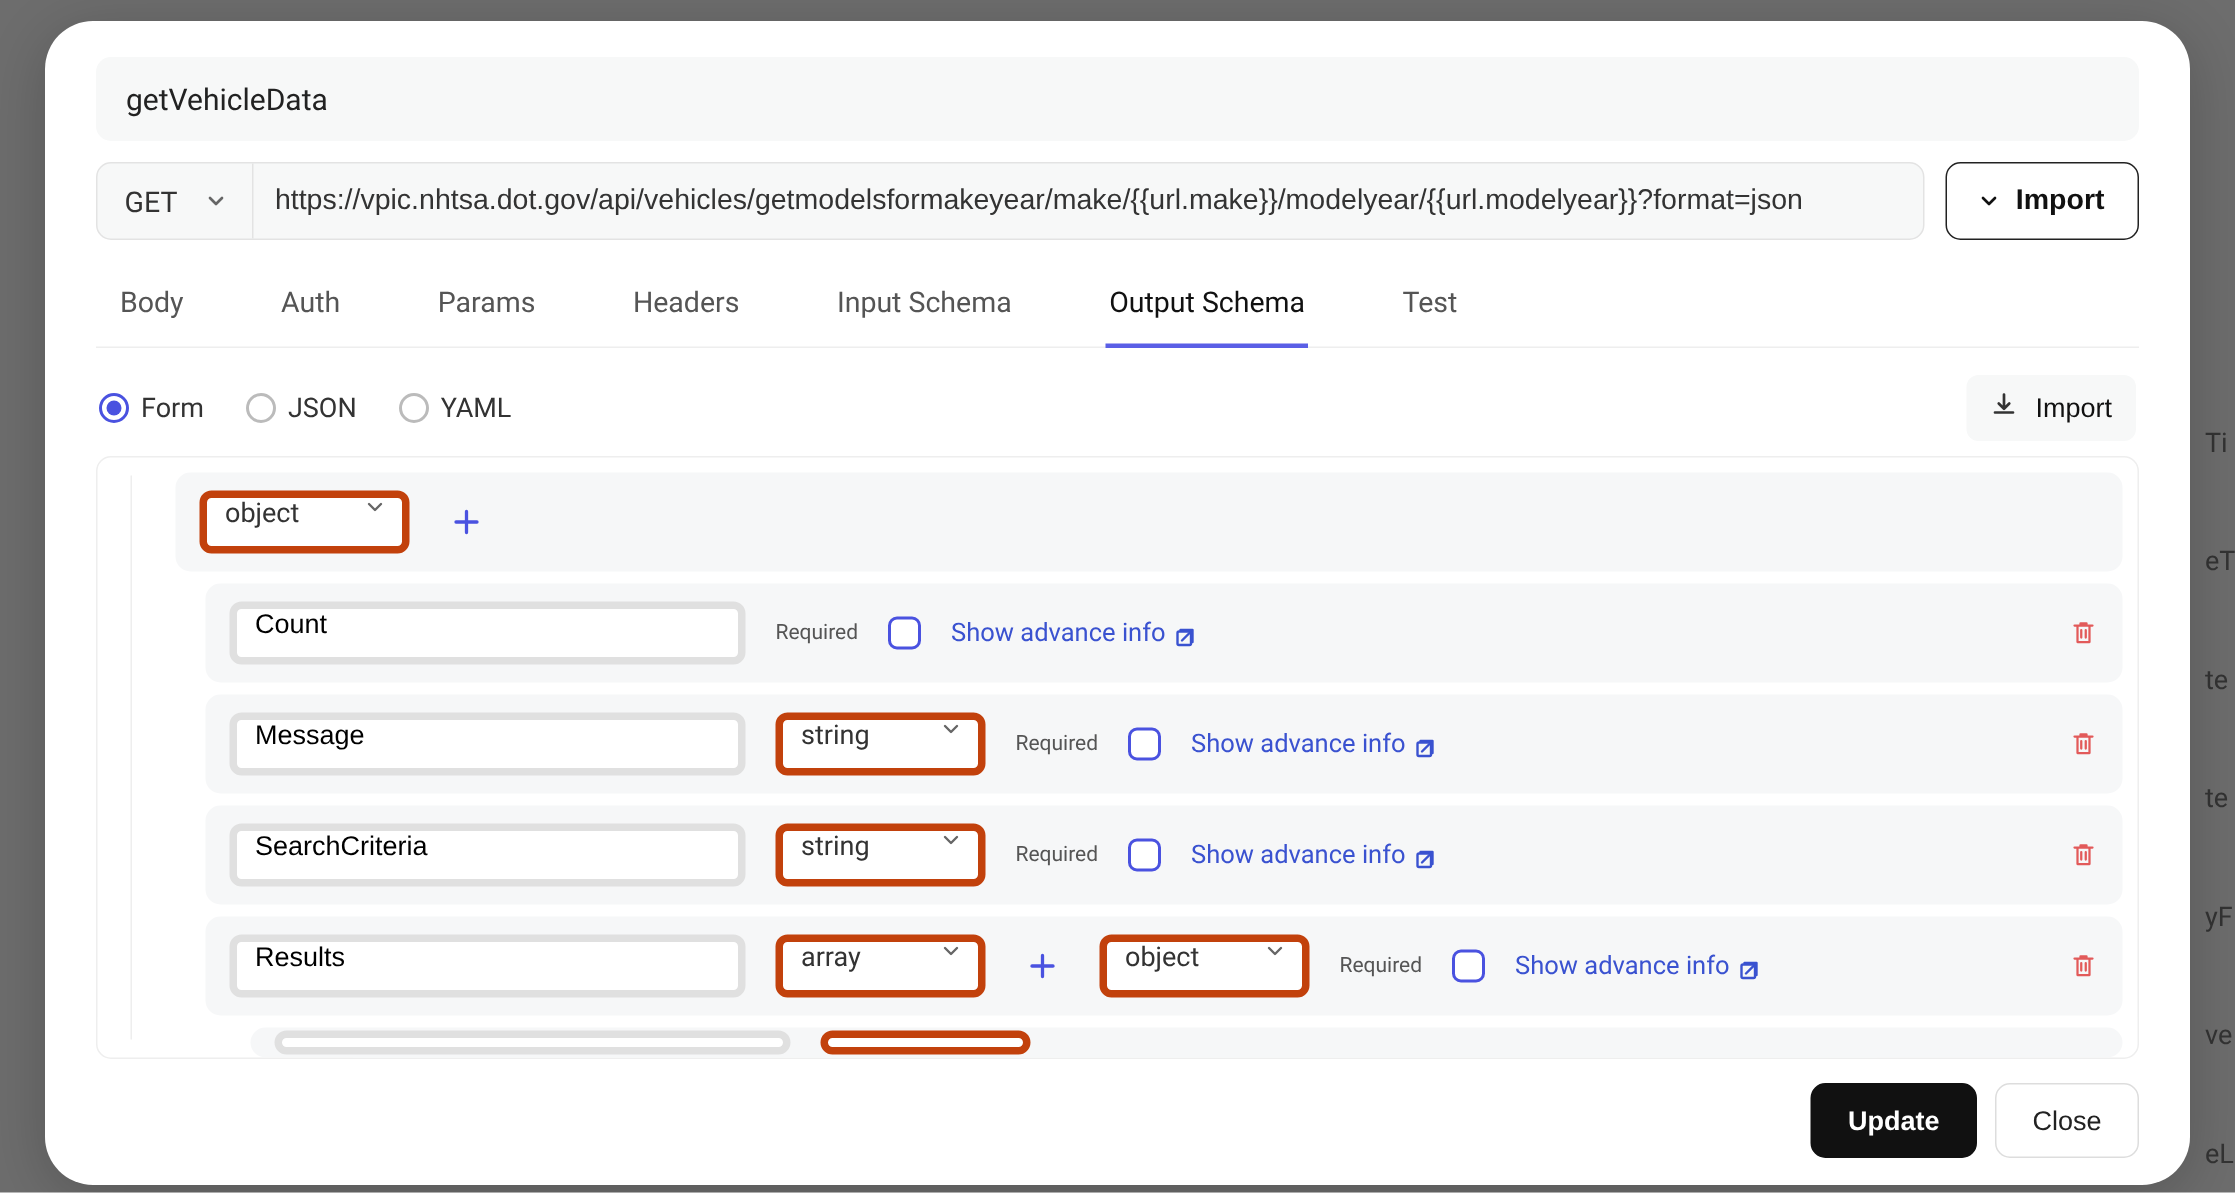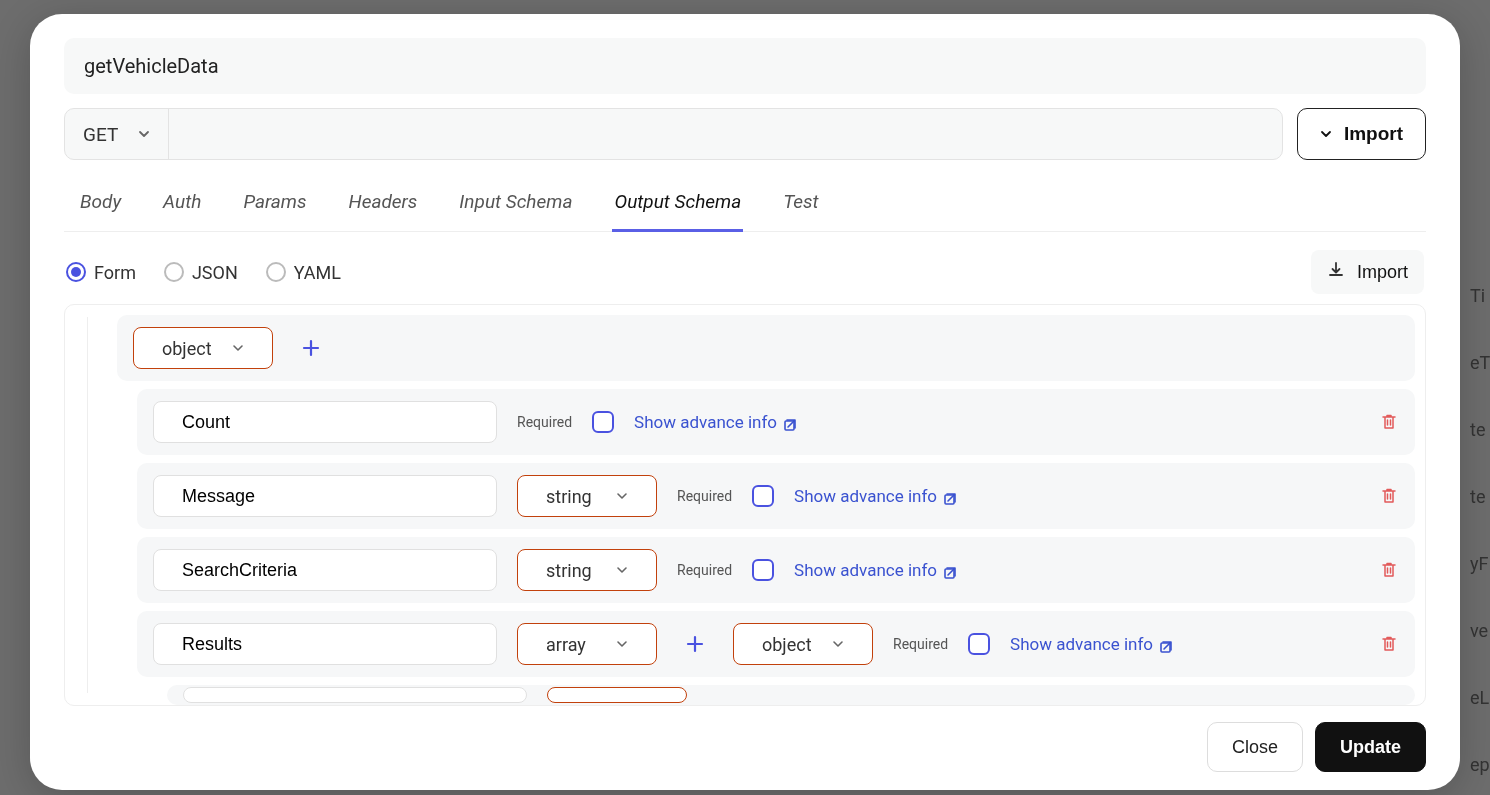--- a/index.html
+++ b/index.html
@@ -17,21 +17,21 @@
     background: rgba(60,60,60,0.35);
   }
   .bg-hints {
     position: absolute;
     right: 0;
     top: 0;
     bottom: 0;
     width: 20px;
     display: flex;
     flex-direction: column;
-    gap: 46px;
+    gap: 58px;
     padding-top: 285px;
     color: #333;
     font-size: 18px;
     overflow: hidden;
   }
   .modal {
     position: absolute;
     top: 14px;
     left: 30px;
     right: 30px;
@@ -109,24 +109,23 @@
     height: 44px;
     border: none;
     font-weight: 500;
     padding: 0 16px;
     background: #f7f8f8;
     border-radius: 8px;
     font-size: 18px;
   }
   .tabs {
     display: flex;
-    gap: 38px;
+    gap: 61px;
     border-bottom: 1px solid #eee;
     padding: 0 14px;
-    font-style: italic;
   }
   .tab {
     font-size: 19px;
     color: #555;
     padding: 12px 2px 16px 2px;
     cursor: pointer;
   }
   .tab.active {
     color: #111;
     border-bottom: 3px solid #5a5fe6;
@@ -174,28 +173,28 @@
     border-radius: 10px;
     display: flex;
     align-items: center;
     gap: 20px;
     padding: 12px 16px;
     margin: 8px 0 8px 30px;
   }
   .field-row { margin-left: 50px; }
   .type-select, .name-input, .arr-type-select {
     background: #fff;
-    border: 1px solid #c2410c;
+    border: 5px solid #c2410c;
     border-radius: 8px;
     height: 42px;
     font-size: 18px;
     color: #333;
     display: flex;
-    align-items: center;
-    padding: 0 28px;
+    align-items: flex-start;
+    padding: 0 12px;
   }
   .name-input { width: 344px; border-color:#e0e0e0; }
   .name-input input { border:none; outline:none; width:100%; font-size:18px; background:transparent; }
   .type-select, .arr-type-select { width: 140px; justify-content: space-between; cursor:pointer; }
   .plus-btn {
     width: 36px; height: 36px; display:flex; align-items:center; justify-content:center;
     color: #4a52e0; cursor:pointer;
     font-size: 24px;
   }
   .req-label { font-size: 14px; color: #555; }
@@ -258,20 +257,21 @@
   <div class="url-row">
     <div class="method-url">
       <div class="method-select">
         <span>GET</span>
         <span class="chevron-down">
           <svg viewBox="0 0 12 12">
               <path d="M2 4 L6 8 L10 4" stroke="#666" stroke-width="1.8" fill="none" stroke-linecap="round" stroke-linejoin="round"></path>
             </svg>
         </span>
       </div>
+      <input class="url-input" value="https://vpic.nhtsa.dot.gov/api/vehicles/getmodelsformakeyear/make/{{url.make}}/modelyear/{{url.modelyear}}?format=json" style="">
     </div>
     <button class="import-btn">
       <span class="chevron-down">
         <svg viewBox="0 0 12 12">
             <path d="M2 4 L6 8 L10 4" stroke="#111" stroke-width="1.8" fill="none" stroke-linecap="round" stroke-linejoin="round"></path>
           </svg>
       </span>
       <span>Import</span>
     </button>
   </div>
@@ -454,17 +454,17 @@
 
       <div class="field-row" style="margin-left:80px; height:20px; padding:4px 16px; overflow:hidden;">
         <div class="name-input" style="height:16px;"></div>
         <div class="type-select" style="height:16px;"></div>
       </div>
 
     </div>
   </div>
 
   <div class="footer">
+    <button class="btn btn-primary">Update</button>
     <button class="btn btn-secondary">Close</button>
-    <button class="btn btn-primary">Update</button>
   </div>
 
 </div>
 
 </body></html>

